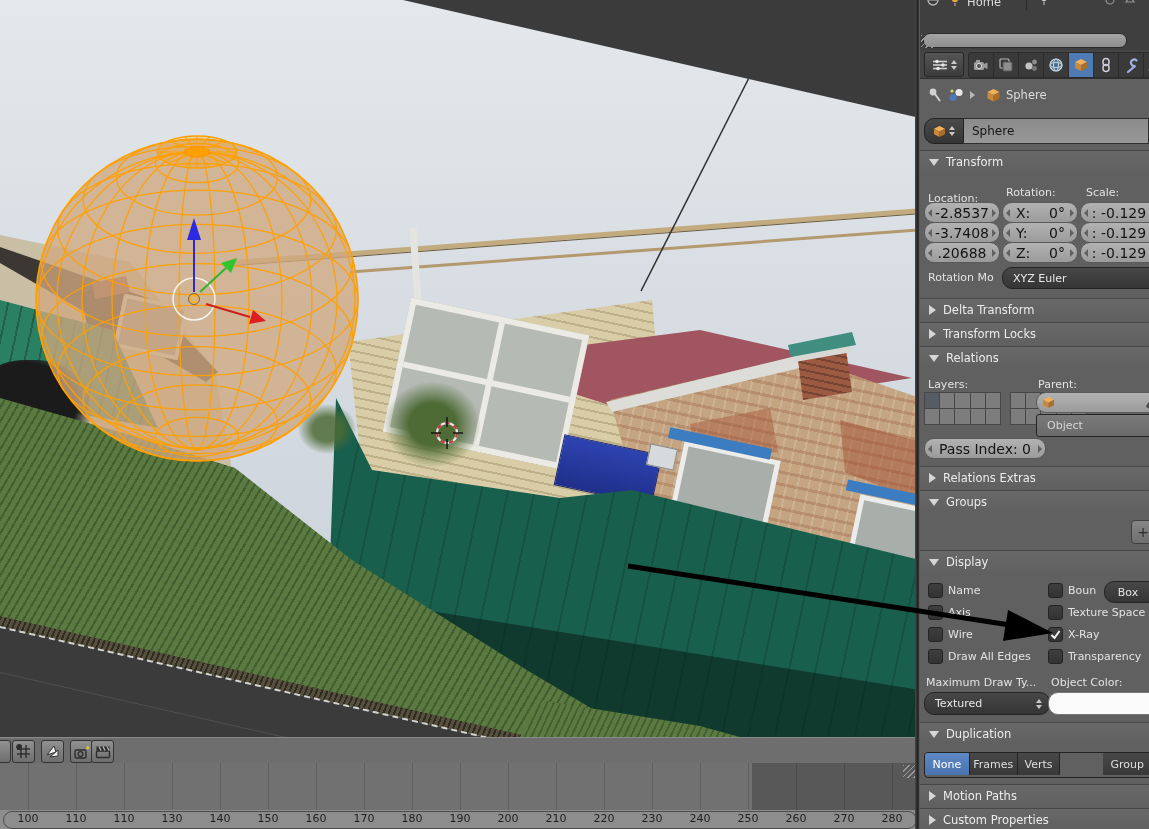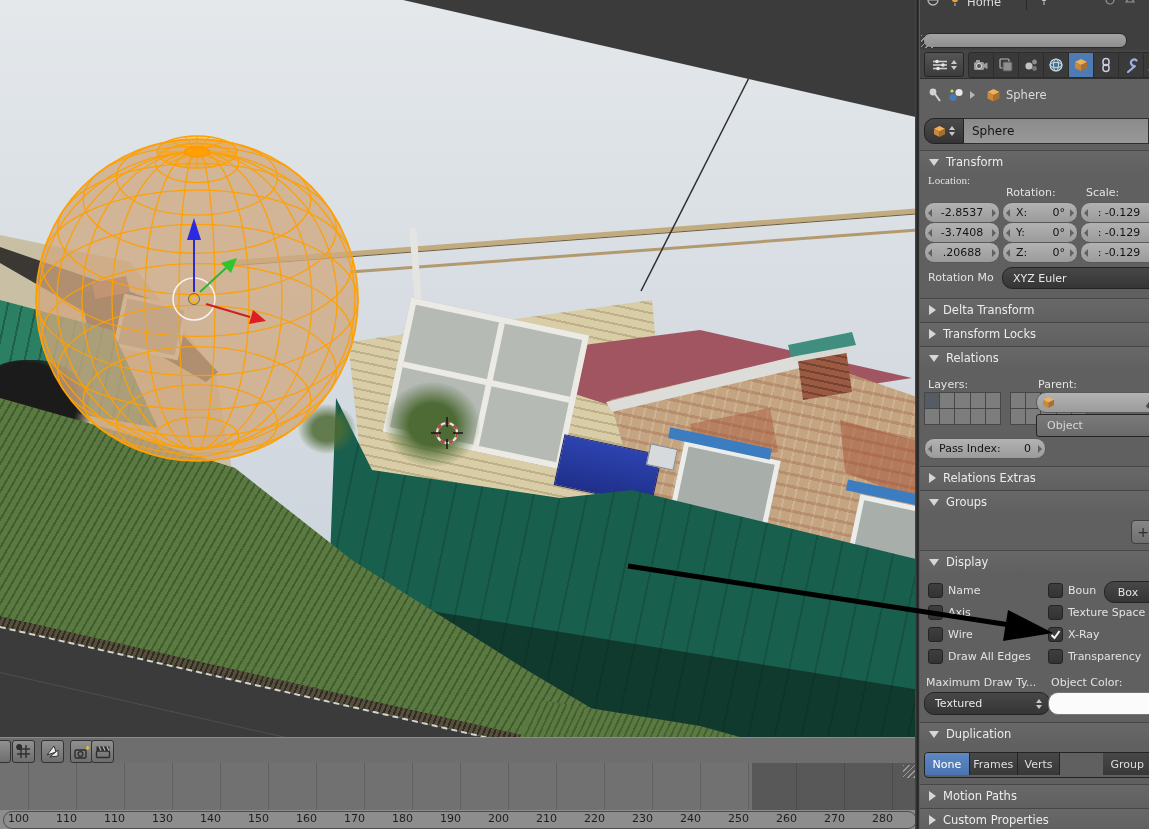--- a/index.html
+++ b/index.html
@@ -97,21 +97,21 @@
     display:flex;align-items:center;padding-left:8px;color:#151515;font-size:12px;}
 
   .phead{position:absolute;left:0;width:229px;height:22px;border-top:1px solid #474747;
     display:flex;align-items:center;gap:7px;padding-left:9px;background:linear-gradient(#686868,#606060);}
   .phead .exp{width:0;height:0;border-left:5px solid transparent;border-right:5px solid transparent;border-top:7px solid #d6d6d6;}
   .phead .col{width:0;height:0;border-top:5px solid transparent;border-bottom:5px solid transparent;border-left:7px solid #d6d6d6;}
   .phead .t{color:#ececec;font-size:11.5px;}
 
   .slabel{position:absolute;color:#e2e2e2;font-size:11px;}
   .pill{position:absolute;height:19px;background:linear-gradient(#b2b2b2,#9b9b9b);border:1px solid #5a5a5a;
-    border-radius:10px;color:#141414;font-size:11px;display:flex;align-items:center;justify-content:center;}
+    border-radius:10px;color:#141414;font-size:14px;display:flex;align-items:center;justify-content:center;}
   .pill .la{position:absolute;left:3px;width:0;height:0;border-top:4px solid transparent;border-bottom:4px solid transparent;border-right:4px solid rgba(40,40,40,.55);}
   .pill .ra{position:absolute;right:3px;width:0;height:0;border-top:4px solid transparent;border-bottom:4px solid transparent;border-left:4px solid rgba(40,40,40,.55);}
   .pill .ax{position:absolute;left:13px;}
   .pill .vv{position:absolute;right:12px;}
   .drop{position:absolute;background:linear-gradient(#474747,#353535);border:1px solid #242424;border-radius:10px;
     color:#e8e8e8;font-size:11px;display:flex;align-items:center;padding-left:10px;}
   .ddbtn{position:absolute;background:linear-gradient(#474747,#353535);border:1px solid #242424;
     color:#e2e2e2;font-size:11px;display:flex;align-items:center;justify-content:center;}
   .chk{position:absolute;width:13px;height:13px;border-radius:3px;background:linear-gradient(#3e3e3e,#333);
     border:1px solid #242424;display:flex;align-items:center;justify-content:center;}
@@ -130,21 +130,21 @@
   
   #timeline{position:absolute;left:0;top:737px;width:920px;height:92px;background:#6e6e6e;}
   #tlhead{position:absolute;left:0;top:0;width:920px;height:25px;background:#6e6e6e;border-top:1px solid #8a8a8a;border-bottom:1px solid #4a4a4a;}
   .tlbtn{position:absolute;top:2px;width:21px;height:21px;background:linear-gradient(#919191,#6e6e6e);
     border:1px solid #333;border-radius:3px;display:flex;align-items:center;justify-content:center;}
   #tltrack{position:absolute;left:0;top:26px;width:920px;height:47px;background:#717171;overflow:hidden;}
   .gline{position:absolute;top:0;width:1px;height:47px;background:rgba(0,0,0,.15);}
   #tlover{position:absolute;left:752px;top:0;width:168px;height:47px;background:rgba(0,0,0,.22);}
   #tlruler{position:absolute;left:0;top:73px;width:920px;height:19px;background:#8d8d8d;overflow:hidden;}
   #rulerframe{position:absolute;left:3px;top:1px;width:912px;height:16px;border:1px solid #4c4c4c;border-radius:9px;}
-  .tickl{position:absolute;top:2px;width:40px;text-align:left;font-size:11px;color:#1e1e1e;}
+  .tickl{position:absolute;top:2px;width:40px;text-align:center;font-size:11px;color:#1e1e1e;}
 </style>
 </head>
 <body>
 
 <div id="app">
 
   <div id="viewport">
     <div id="photo">
       <div class="layer" id="sky"></div>
       <svg class="abs" width="920" height="737" style="left:0;top:0">
@@ -482,21 +482,21 @@
           </span>
       </div>
       <div id="namefield">Sphere</div>
     </div>
 
     <div class="phead" style="top:150px;">
       <span class="exp"></span>
       <span class="t">Transform</span>
 
     </div>
-    <span class="slabel" style="left:8px;top:174px;font-family:Liberation Serif, serif;">Location:</span>
+    <span class="slabel" style="left:8px;top:192px;">Location:</span>
     <span class="slabel" style="left:86px;top:186px;">Rotation:</span>
     <span class="slabel" style="left:166px;top:186px;">Scale:</span>
 
     <div class="pill" style="left:4px;top:202px;width:74px;">
         <span class="la"></span>
         <span>-2.8537</span>
         <span class="ra"></span>
       </div>
     <div class="pill" style="left:4px;top:222px;width:74px;">
         <span class="la"></span>

